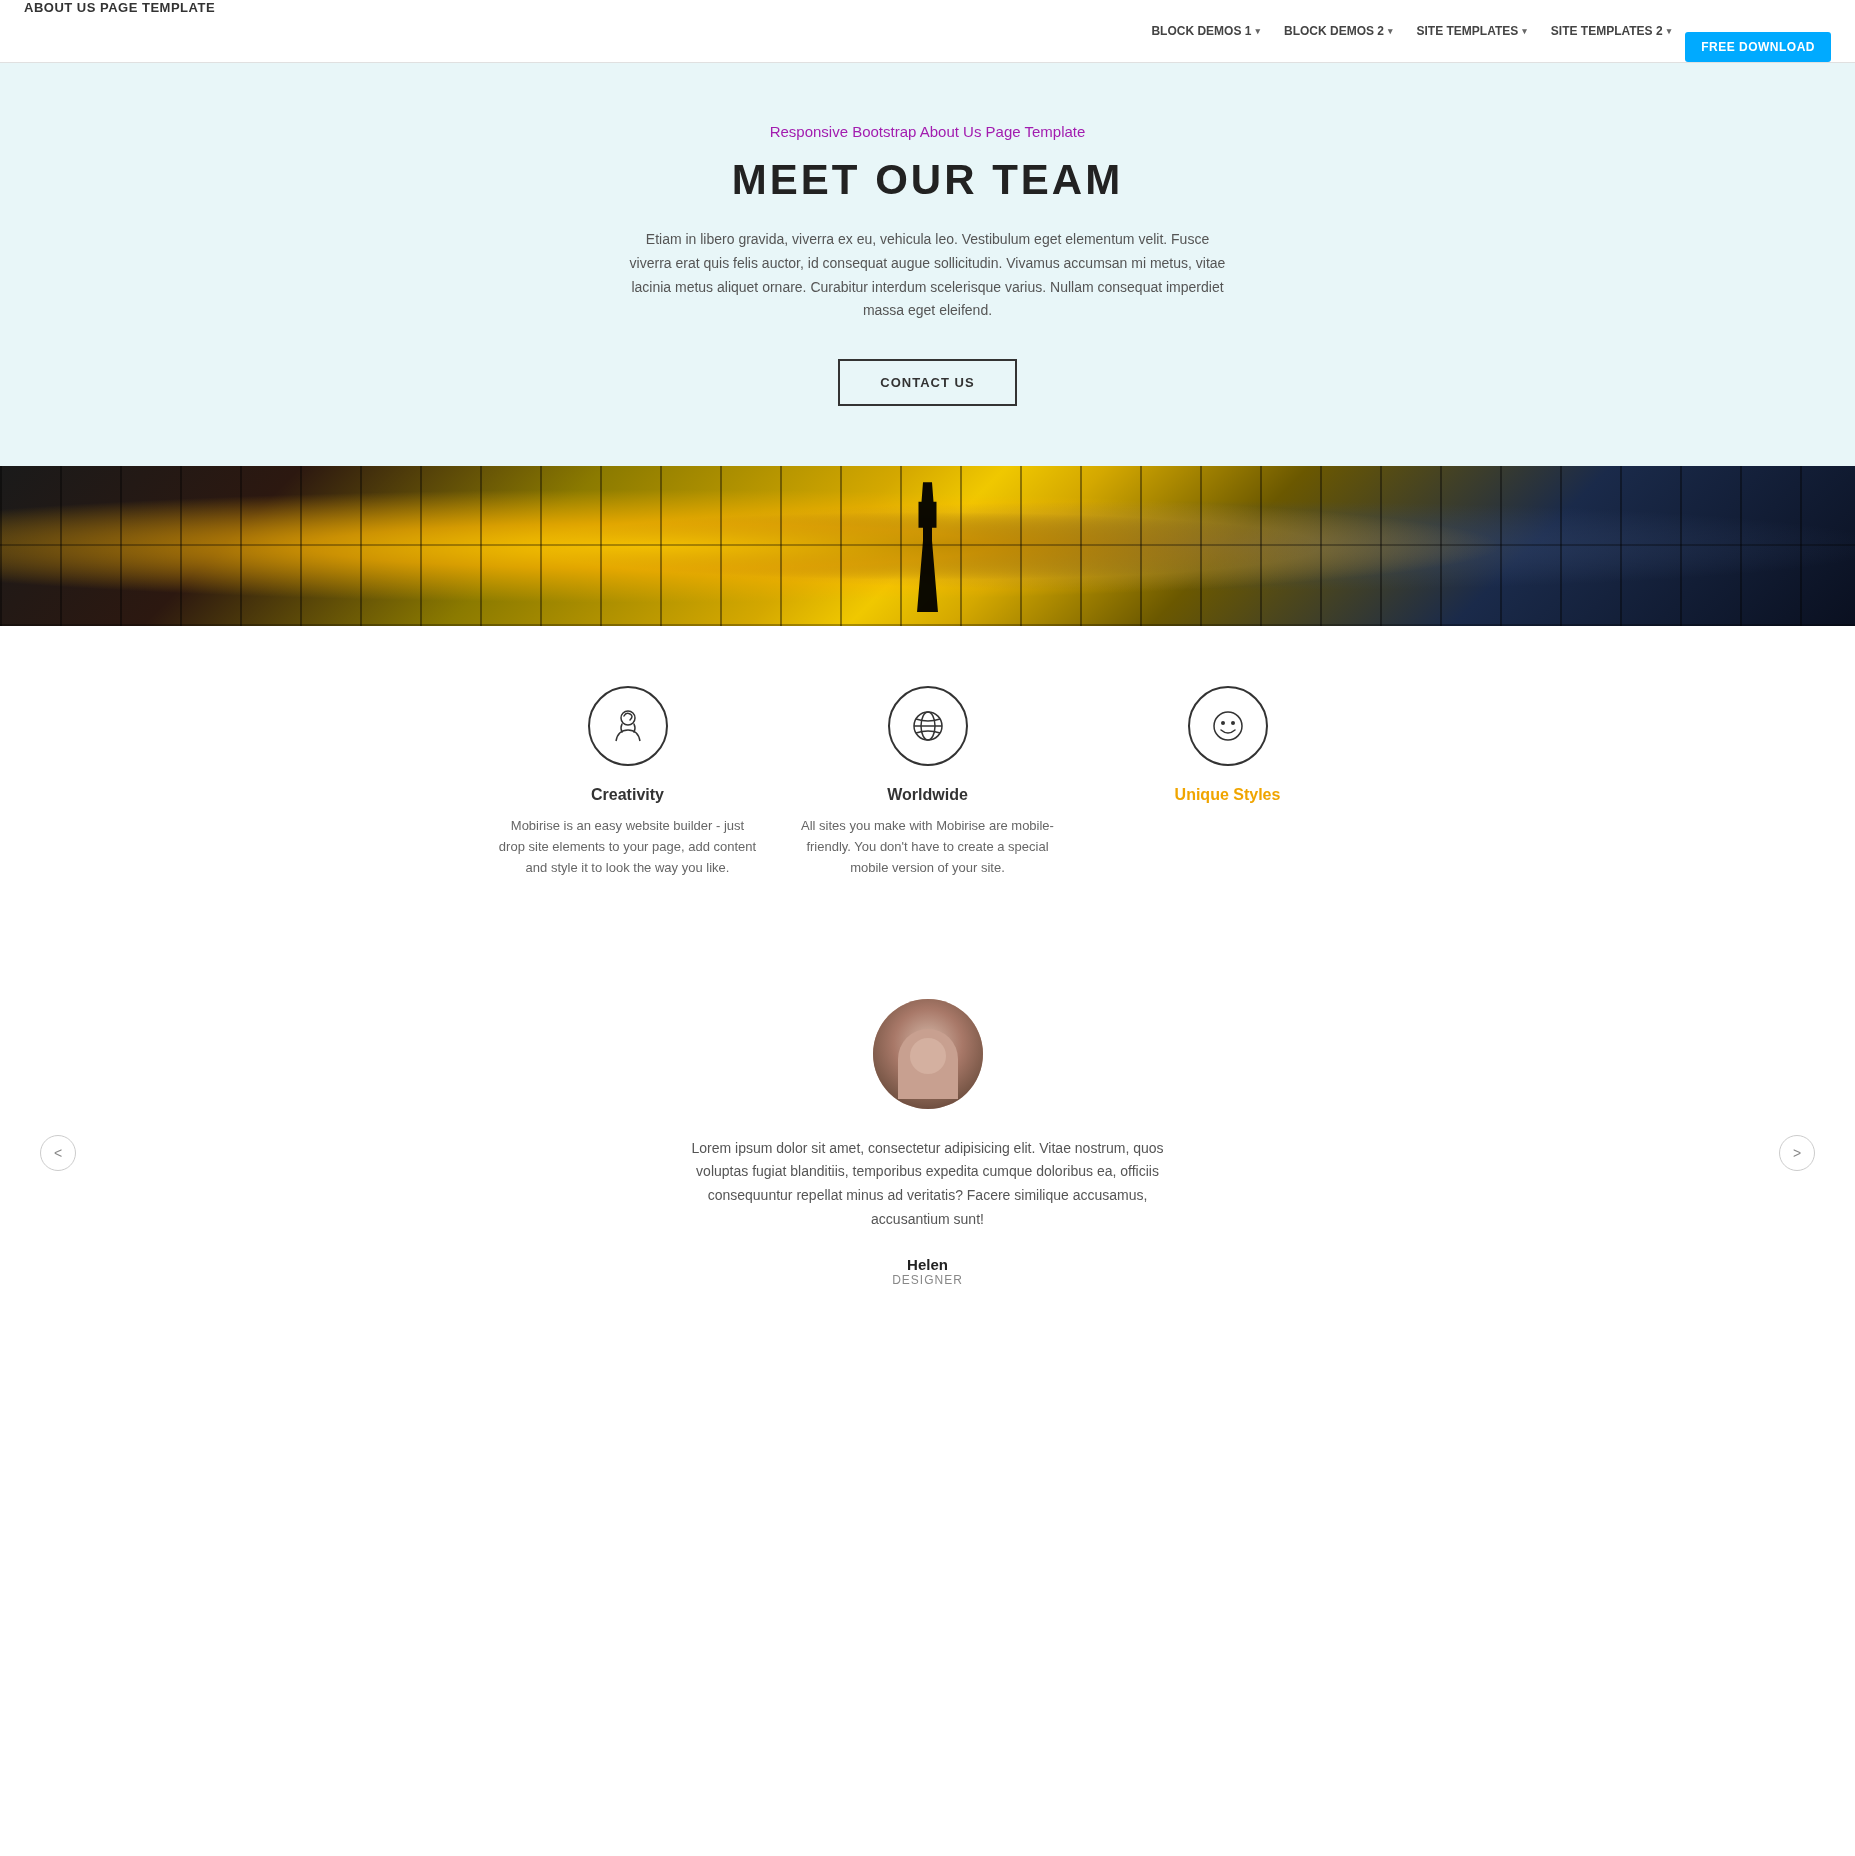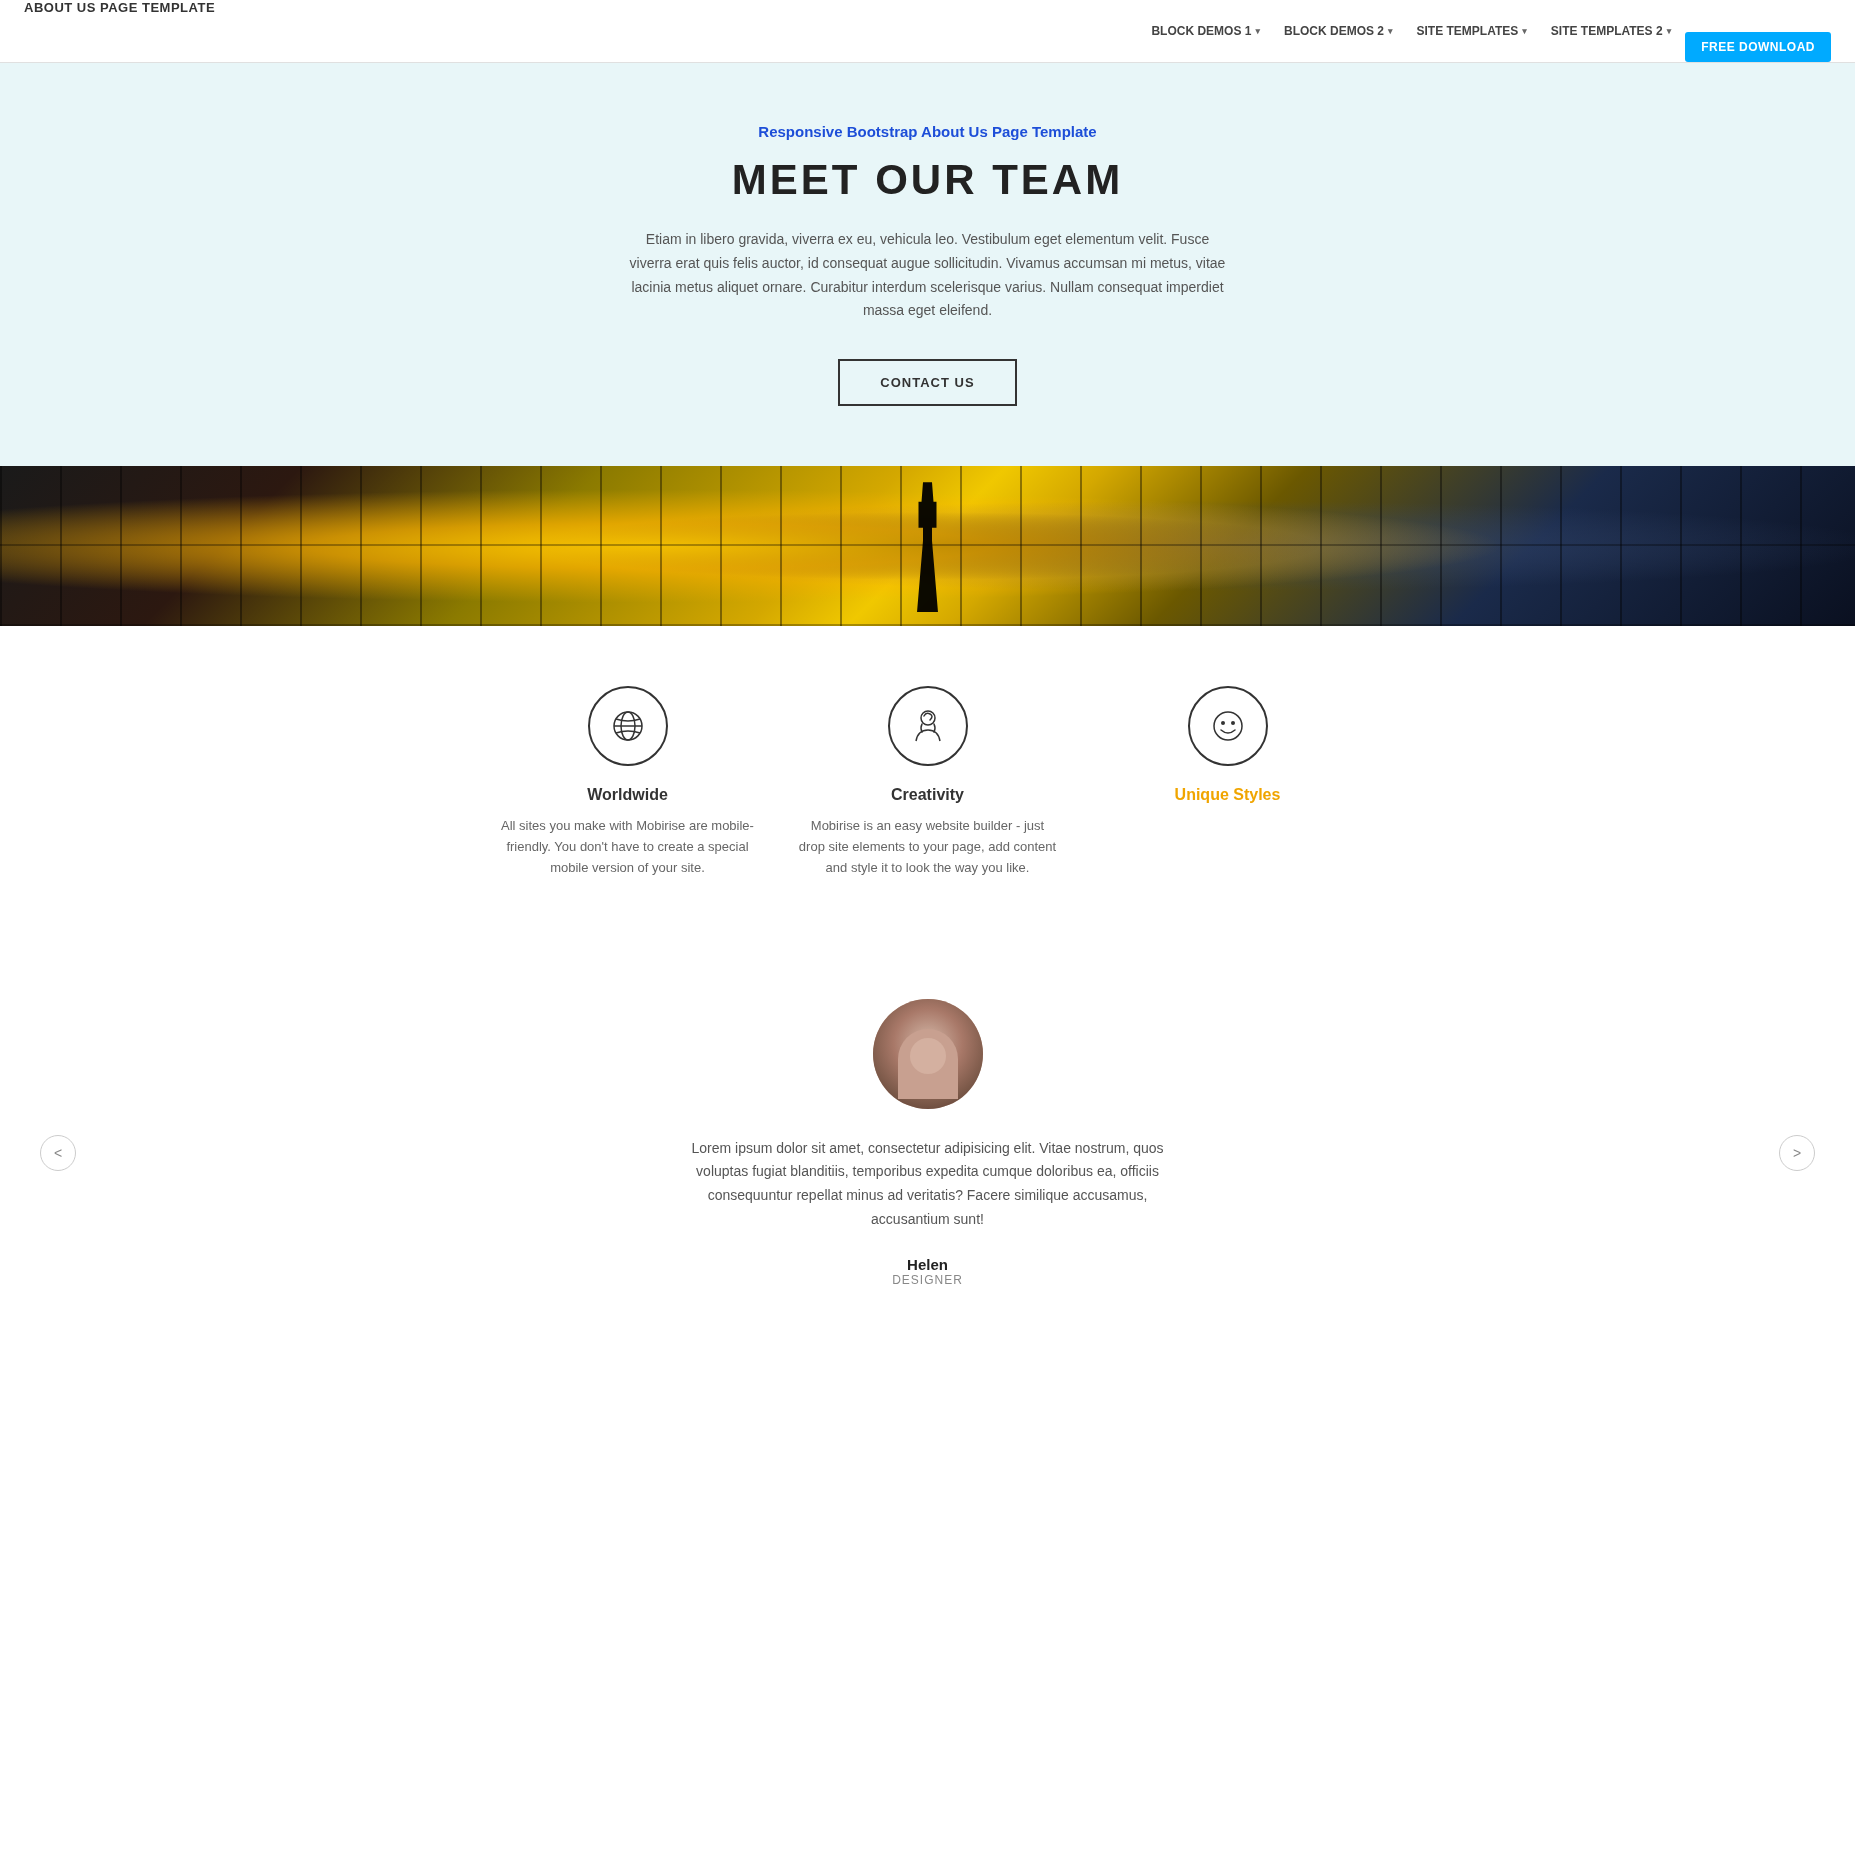--- a/index.html
+++ b/index.html
@@ -63,23 +63,23 @@
     }
 
     
     .hero-section {
       background: #e8f6f8;
       text-align: center;
       padding: 60px 20px 60px;
     }
     .hero-subtitle {
       font-size: 15px;
-      color: #1d4ed8;
+      color: #a21caf;
       margin-bottom: 16px;
-      font-weight: 700;
+      font-weight: 400;
     }
     .hero-title {
       font-size: 42px;
       font-weight: bold;
       color: #222;
       letter-spacing: 3px;
       text-transform: uppercase;
       margin-bottom: 24px;
     }
     .hero-text {
@@ -319,55 +319,55 @@
   <p class="hero-text">Etiam in libero gravida, viverra ex eu, vehicula leo. Vestibulum eget elementum velit. Fusce viverra erat quis felis auctor, id consequat augue sollicitudin. Vivamus accumsan mi metus, vitae lacinia metus aliquet ornare. Curabitur interdum scelerisque varius. Nullam consequat imperdiet massa eget eleifend.</p>
   <a class="btn-contact">CONTACT US</a>
 </section>
 
 <div class="banner-image">
   <div class="grid-lines"></div>
 </div>
 
 <section class="features-section">
   <div class="features-grid">
+
+    <div class="feature-item">
+      <div class="feature-icon-circle">
+        <svg viewBox="0 0 40 40">
+
+          <circle cx="20" cy="12" r="7"></circle>
+          <path d="M8 35 Q10 24 20 24 Q30 24 32 35"></path>
+          <path d="M14 18 Q12 22 14 26" stroke-linecap="round"></path>
+          <path d="M26 18 Q28 22 26 26" stroke-linecap="round"></path>
+          <path d="M16 10 Q18 6 22 8 Q26 10 22 14" stroke-linecap="round"></path>
+        </svg>
+      </div>
+      <h3 class="feature-title">Creativity</h3>
+      <p class="feature-desc">Mobirise is an easy website builder - just drop site elements to your page, add content and style it to look the way you like.</p>
+    </div>
 
     <div class="feature-item">
       <div class="feature-icon-circle">
         <svg viewBox="0 0 40 40">
 
           <circle cx="20" cy="20" r="14"></circle>
           <ellipse cx="20" cy="20" rx="7" ry="14"></ellipse>
           <line x1="6" y1="20" x2="34" y2="20"></line>
           <path d="M8 13 Q20 17 32 13"></path>
           <path d="M8 27 Q20 23 32 27"></path>
         </svg>
       </div>
       <h3 class="feature-title">Worldwide</h3>
       <p class="feature-desc">All sites you make with Mobirise are mobile-friendly. You don't have to create a special mobile version of your site.</p>
     </div>
 
     <div class="feature-item">
       <div class="feature-icon-circle">
         <svg viewBox="0 0 40 40">
 
-          <circle cx="20" cy="12" r="7"></circle>
-          <path d="M8 35 Q10 24 20 24 Q30 24 32 35"></path>
-          <path d="M14 18 Q12 22 14 26" stroke-linecap="round"></path>
-          <path d="M26 18 Q28 22 26 26" stroke-linecap="round"></path>
-          <path d="M16 10 Q18 6 22 8 Q26 10 22 14" stroke-linecap="round"></path>
-        </svg>
-      </div>
-      <h3 class="feature-title">Creativity</h3>
-      <p class="feature-desc">Mobirise is an easy website builder - just drop site elements to your page, add content and style it to look the way you like.</p>
-    </div>
-
-    <div class="feature-item">
-      <div class="feature-icon-circle">
-        <svg viewBox="0 0 40 40">
-
           <circle cx="20" cy="20" r="14"></circle>
           <circle cx="15" cy="17" r="2" fill="#333" stroke="none"></circle>
           <circle cx="25" cy="17" r="2" fill="#333" stroke="none"></circle>
           <path d="M13 24 Q20 30 27 24" stroke-linecap="round"></path>
         </svg>
       </div>
       <h3 class="feature-title unique">Unique Styles</h3>
     </div>
 
   </div>

